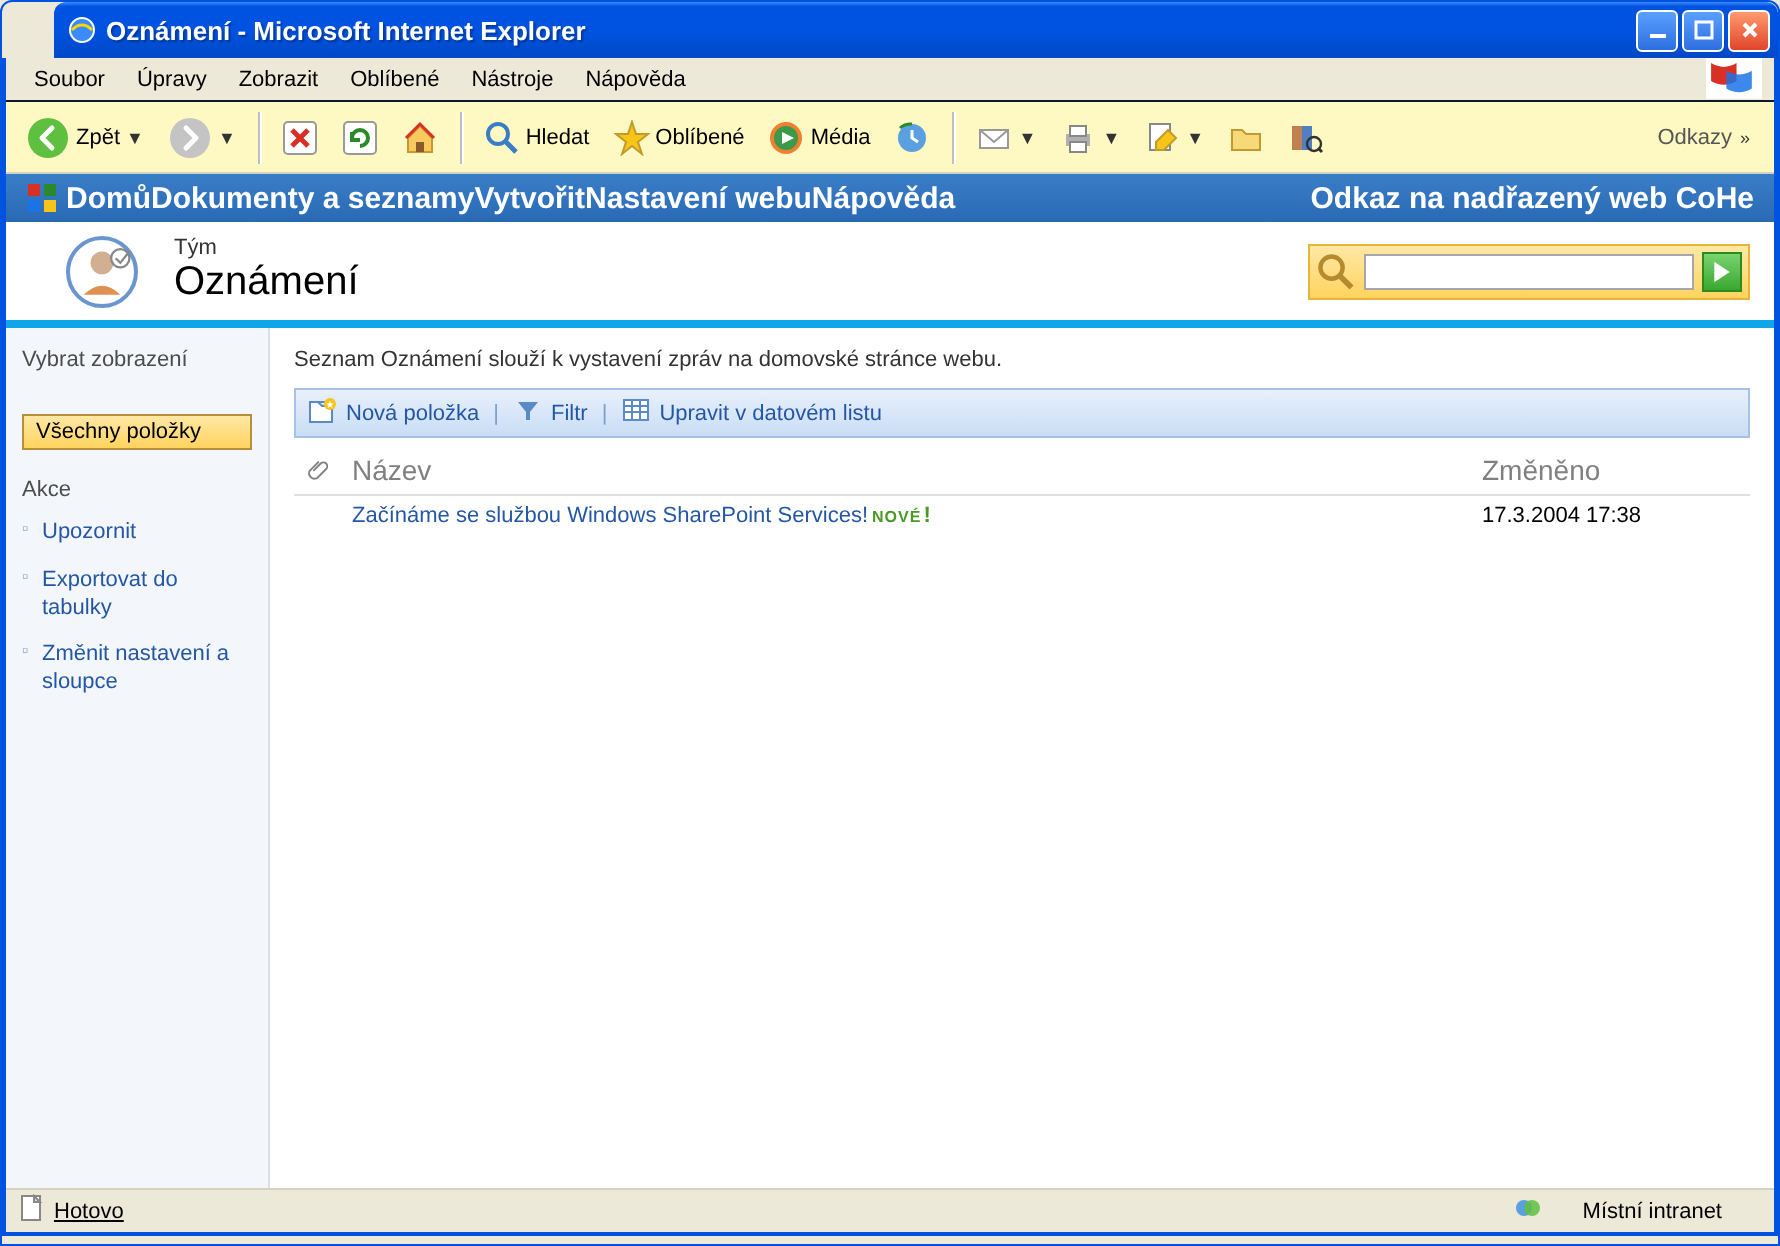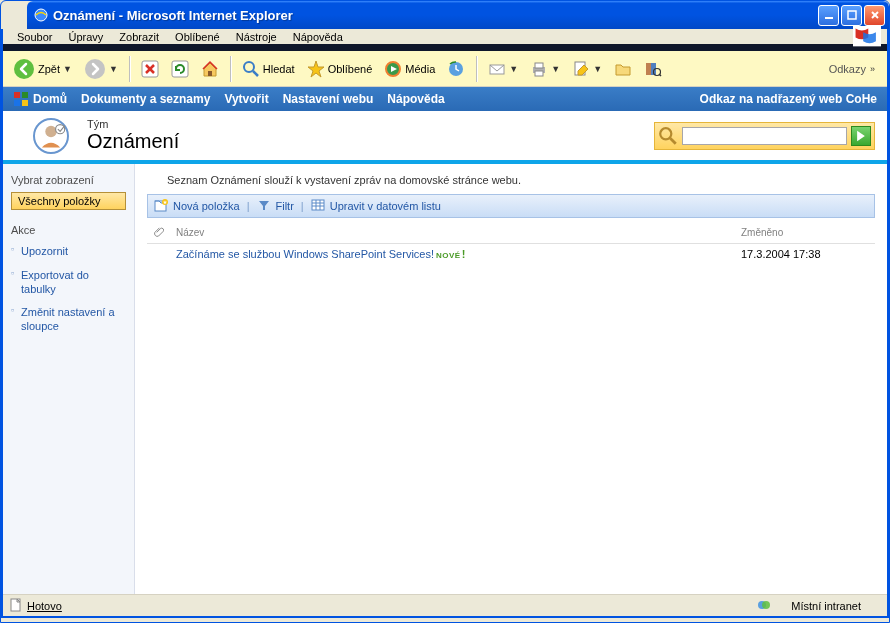--- a/index.html
+++ b/index.html
@@ -40,21 +40,21 @@
     font-weight: bold;
     cursor: pointer;
   }
   .winbtn.min, .winbtn.max { background: linear-gradient(to bottom, #5aa0ff, #2d6fe0); }
   .winbtn.close { background: linear-gradient(to bottom, #ff9a6f, #e0452b); }
 
   
   .menubar {
     height: 22px;
     background: #ece9d8;
-    border-bottom: 7px solid #0f172a;
+    border-bottom: 1px solid #0f172a;
     display: flex;
     align-items: center;
     padding: 0 6px;
   }
   .menubar .menu-item {
     padding: 2px 8px;
     cursor: pointer;
   }
   .menubar .ie-logo {
     margin-left: auto;
@@ -87,22 +87,21 @@
   .odkazy { margin-left:auto; padding:0 6px; color:#555; display:flex;align-items:center;gap:4px;}
   .chev { font-size:9px; color:#333; }
 
   
   .sp-nav {
     height: 24px;
     background: linear-gradient(to bottom, #3a7dc7 0%, #2a6ab5 100%);
     display: flex;
     align-items: center;
     padding: 0 10px;
-    gap: 14px;
-    font-size: 12px;
+    font-size: 15px;
     font-weight: bold;
     color: #fff;
   }
   .sp-nav .nav-item { cursor:pointer; display:flex;align-items:center;gap:4px; }
   .sp-nav .nav-right { margin-left:auto; }
   .sp-logo { width:16px;height:16px; }
 
   
   .sp-header {
     background: #fff;
@@ -130,21 +129,21 @@
     display:flex;
     height: 430px;
     background:#fff;
   }
   .sidebar {
     width: 132px;
     background:#f3f6fb;
     border-right:1px solid #d9deea;
     padding: 10px 8px;
   }
-  .sidebar .sec-title { font-size:11px; color:#4c4c4c; margin-bottom:6px; }
+  .sidebar .sec-title { font-size:11px; color:#4c4c4c; margin-bottom:21px; }
   .sidebar .selview {
     background: linear-gradient(to bottom,#ffe8a6,#ffd35e);
     border:1px solid #b59038;
     padding:2px 6px;
     font-size:11px; color:#000;
     margin-bottom:14px;
     cursor:pointer;
   }
   .sidebar .akce-title { font-size:11px; color:#4c4c4c; margin-bottom:6px; }
   .sidebar .akce-item {
@@ -156,37 +155,37 @@
     margin-bottom:4px;
   }
   .sidebar .akce-item::before {
     content:"▫"; position:absolute; left:0; top:2px; color:#8aa6cf; font-size:9px;
   }
 
   .content {
     flex:1;
     padding: 10px 12px;
   }
-  .content .desc { font-size:11px; color:#333; margin-bottom:8px;margin-left:20px; }
+  .content .desc { font-size:11px; color:#333; margin-bottom:8px; }
   .list-toolbar {
     background: linear-gradient(to bottom,#e8f0fb,#c9ddf6);
     border:1px solid #a7c2e6;
     padding:3px 6px;
     display:flex; align-items:center; gap:4px;
     font-size:11px;
     margin-bottom:4px;
   }
   .list-toolbar .tbi { display:flex;align-items:center;gap:5px; color:#2357a5; cursor:pointer; }
   .list-toolbar .pipe { color:#7ea0cc; margin:0 3px; }
   .list-toolbar svg { width:14px;height:14px; }
 
   .list-table { width:100%; border-collapse:collapse; }
   .list-table th {
     text-align:left; font-weight:normal; color:#808080;
-    font-size:10px; padding:4px 6px; border-bottom:1px solid #e0e0e0;
+    font-size:14px; padding:4px 6px; border-bottom:1px solid #e0e0e0;
   }
   .list-table th:first-child { width:18px; }
   .list-table th:last-child { width:140px; }
   .list-table td { font-size:11px; padding:4px 6px; vertical-align:top; }
   .list-table td a { color:#2357a5; text-decoration:none; }
   .badge-new { color:#4a9a26; font-size:8px; font-weight:bold; letter-spacing:0.5px; margin-left:2px; }
   .badge-excl { color:#4a9a26; font-weight:bold; margin-left:1px; font-size:11px;}
 
   
   .statusbar {

